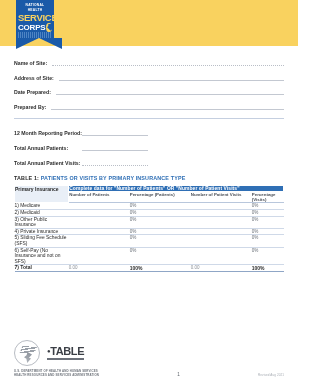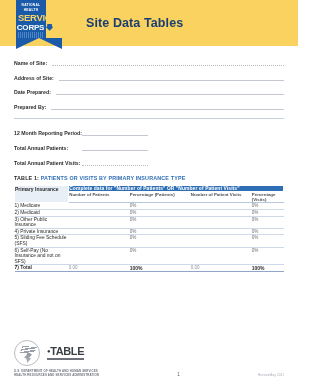--- a/index.html
+++ b/index.html
@@ -18,21 +18,21 @@
     display:flex;
     align-items:center;
   }
   .logo-wrap {
     position:absolute;
     left:16px; top:0;
     width:46px;
     z-index:3;
   }
   .logo-banner {
-    width:30px;
+    width:38px;
     background:#1a5aa8;
     padding:3px 2px 0 2px;
     text-align:center;
     position:relative;
   }
   .logo-l1 {
     font-size:3.3px;
     letter-spacing:0.25px;
     color:#ffffff;
     font-weight:bold;
@@ -343,21 +343,20 @@
       <div class="logo-l2">SERVICE</div>
       <div class="logo-l3row">
         <span class="logo-l3">CORPS</span>
         <span class="logo-heart"></span>
       </div>
       <div class="logo-stripes"></div>
     </div>
     <div class="logo-tail"></div>
   </div>
 
-  <div class="header-title">Site Data Tables</div>
 </div>
 
 <div class="page">
 
   <div class="field-block">
 
     <div class="field-row">
       <span class="field-label">Name of Site:</span>
       <span class="field-line"></span>
     </div>

